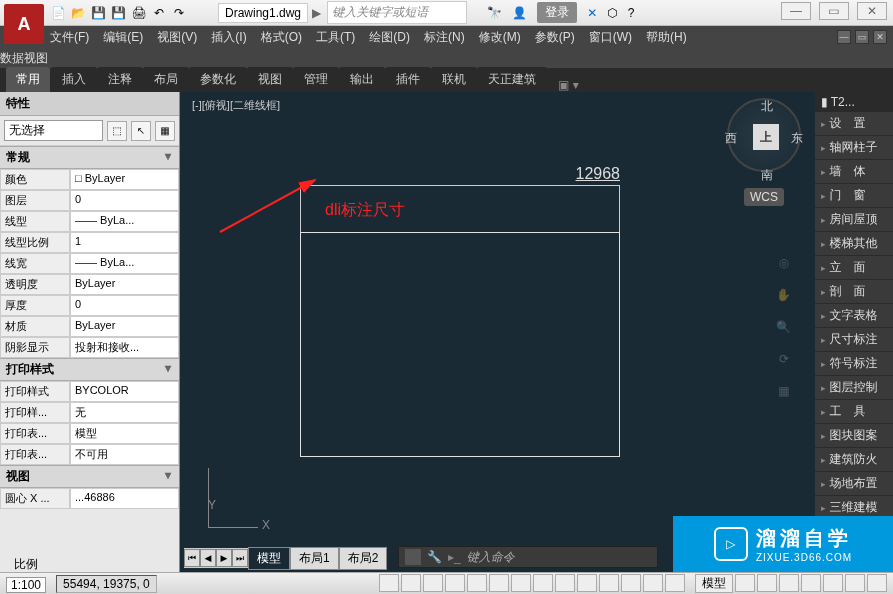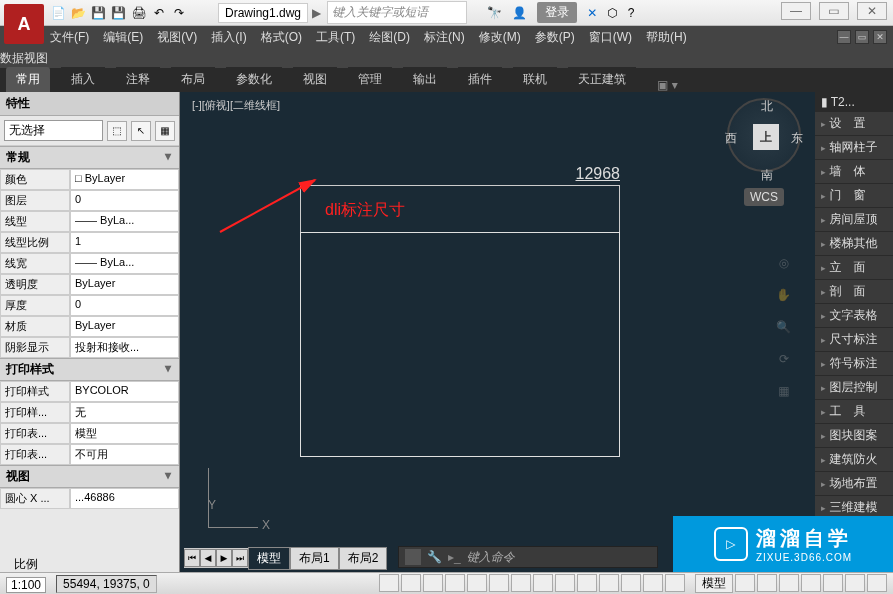--- a/index.html
+++ b/index.html
@@ -20,21 +20,21 @@
 
 .menubar { height: 22px; background: #444; display: flex; align-items: center; padding-left: 50px; gap: 14px; color: #ddd; position: relative; }
 .menubar span { cursor: default; }
 .menu-close { position:absolute; right:6px; display:flex; gap:4px; }
 .menu-close div { width:14px; height:14px; background:#666; border:1px solid #333; color:#ccc; font-size:9px; display:flex; align-items:center; justify-content:center; }
 
 
 .submenubar { height: 20px; background: #444; color: #ddd; display:flex; align-items:center; }
 
 
-.ribbon-tabs { height: 24px; background: #2a2a2a; display:flex; align-items:flex-end; padding-left: 6px; gap: 11px; }
+.ribbon-tabs { height: 24px; background: #2a2a2a; display:flex; align-items:flex-end; padding-left: 6px; gap: 2px; }
 .ribbon-tab { padding: 4px 10px; color: #ccc; background: #2a2a2a; }
 .ribbon-tab.active { background: #555; color: #fff; border-top-left-radius:3px; border-top-right-radius:3px; }
 
 
 .main { display:flex; height: calc(594px - 26px - 22px - 20px - 24px - 22px); }
 
 
 .prop-panel { width: 180px; background: #e8e8e8; border-right: 1px solid #888; display:flex; flex-direction:column; }
 .prop-title { background: #d0d0d0; padding: 3px 6px; font-weight: bold; border-bottom:1px solid #aaa; }
 .prop-toolbar { display:flex; align-items:center; gap:4px; padding: 4px; border-bottom:1px solid #ccc; }

